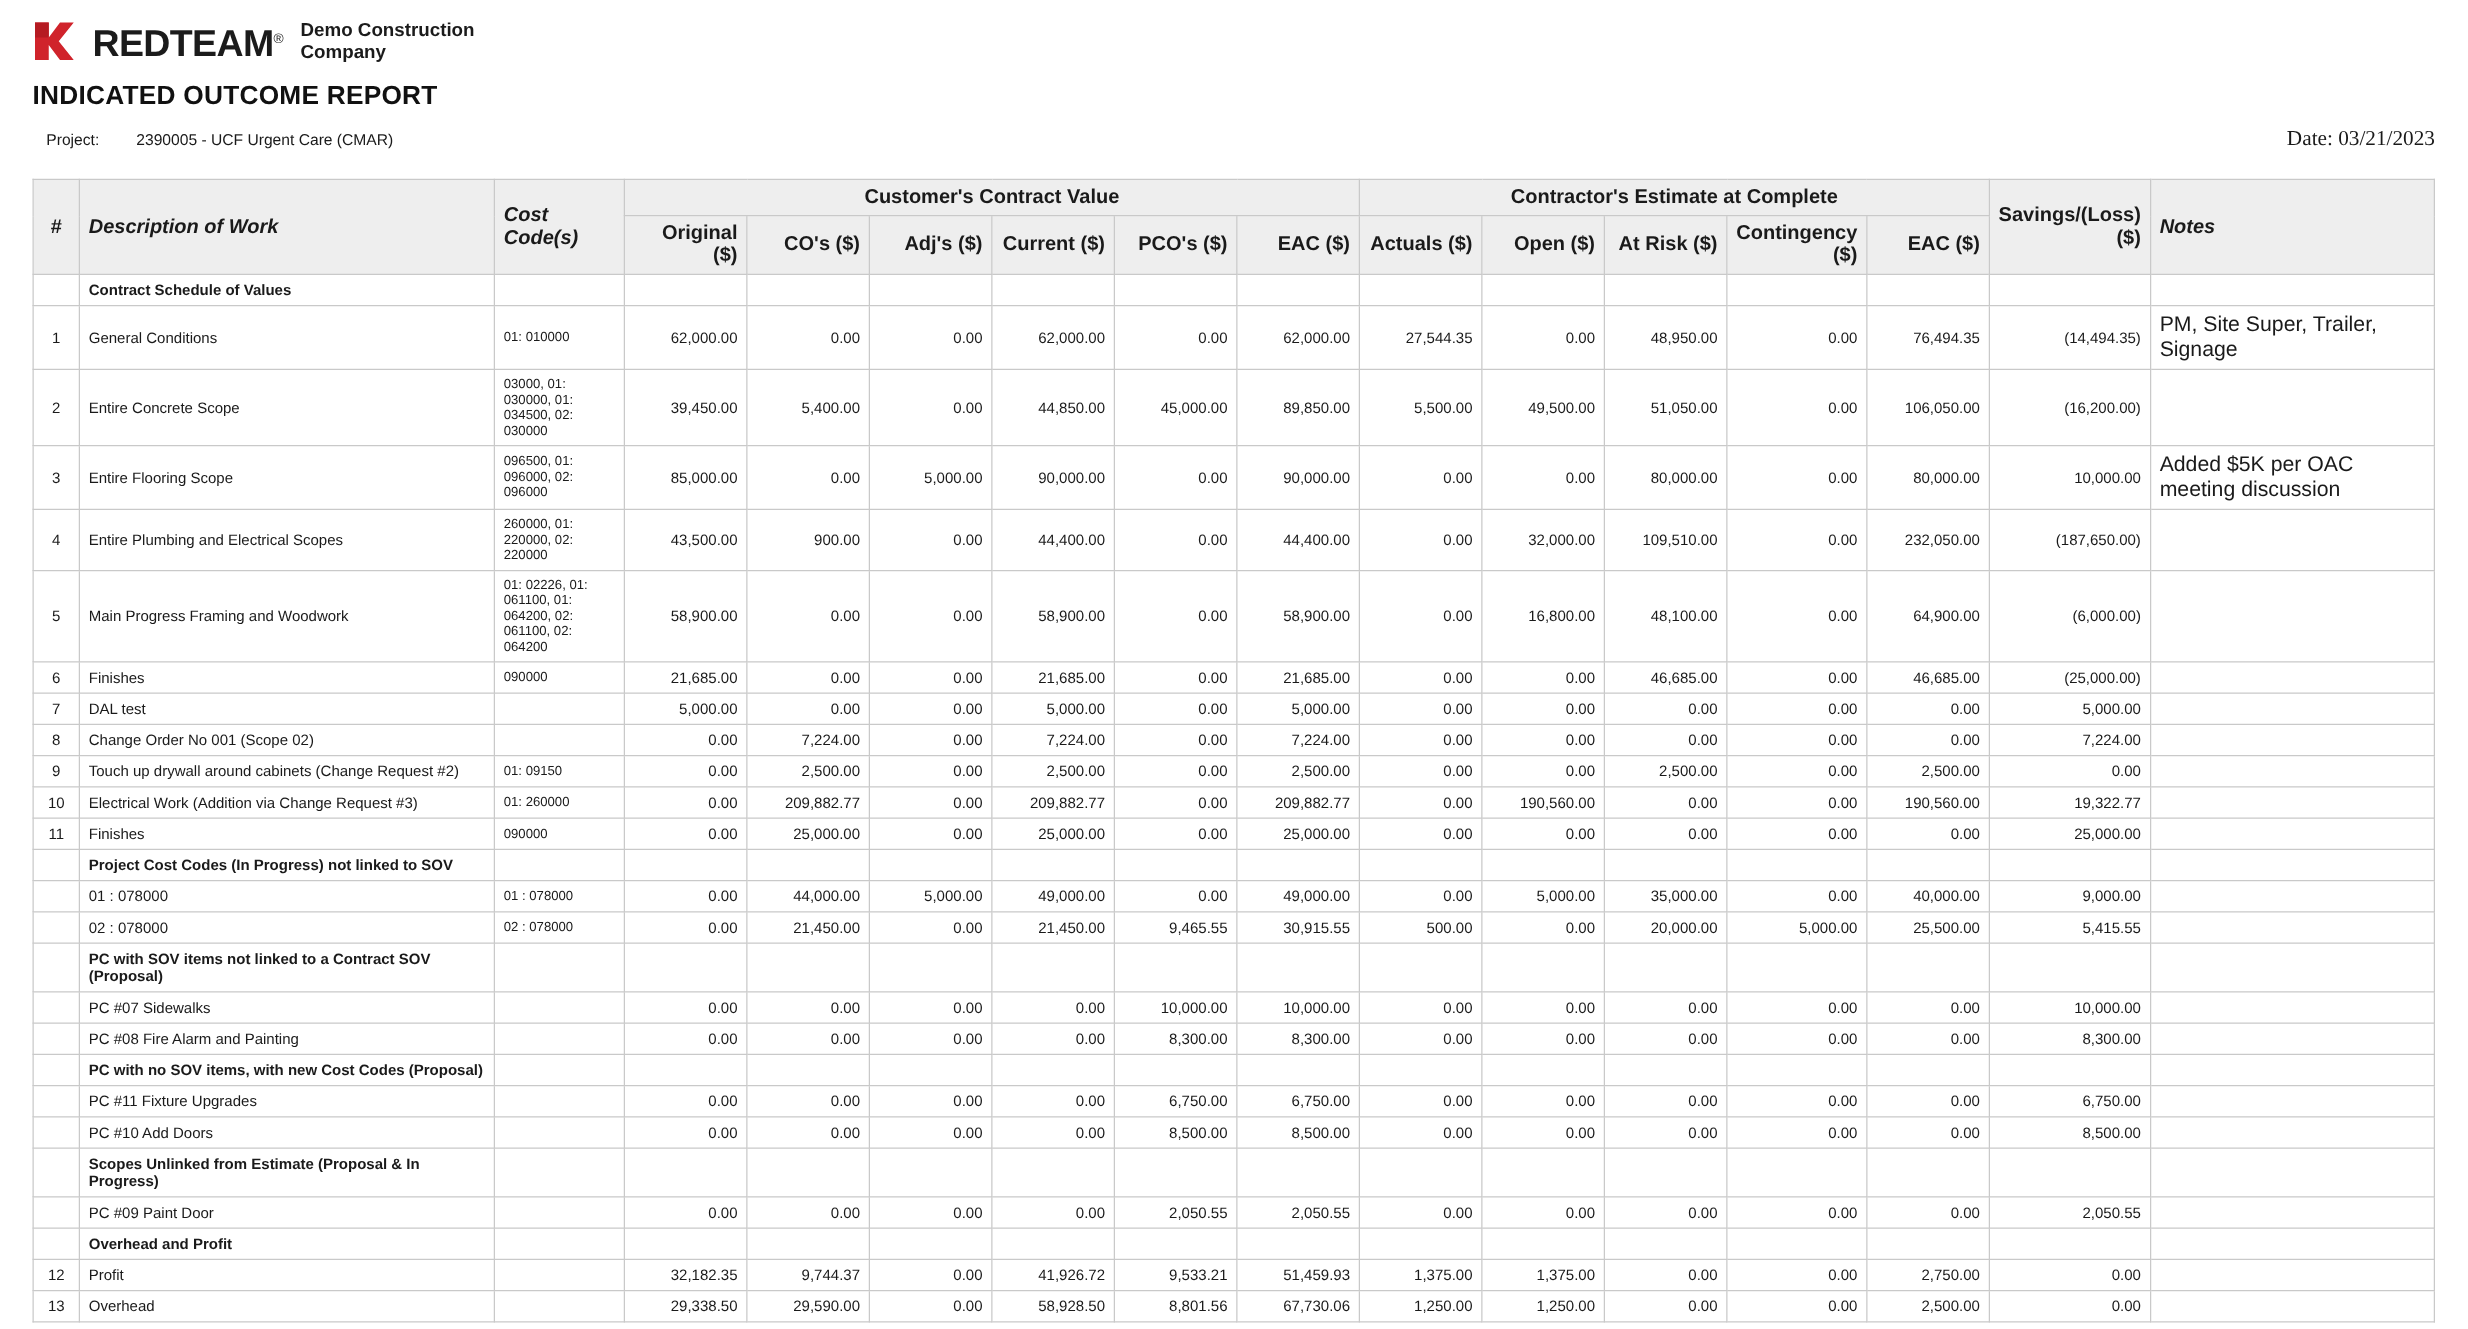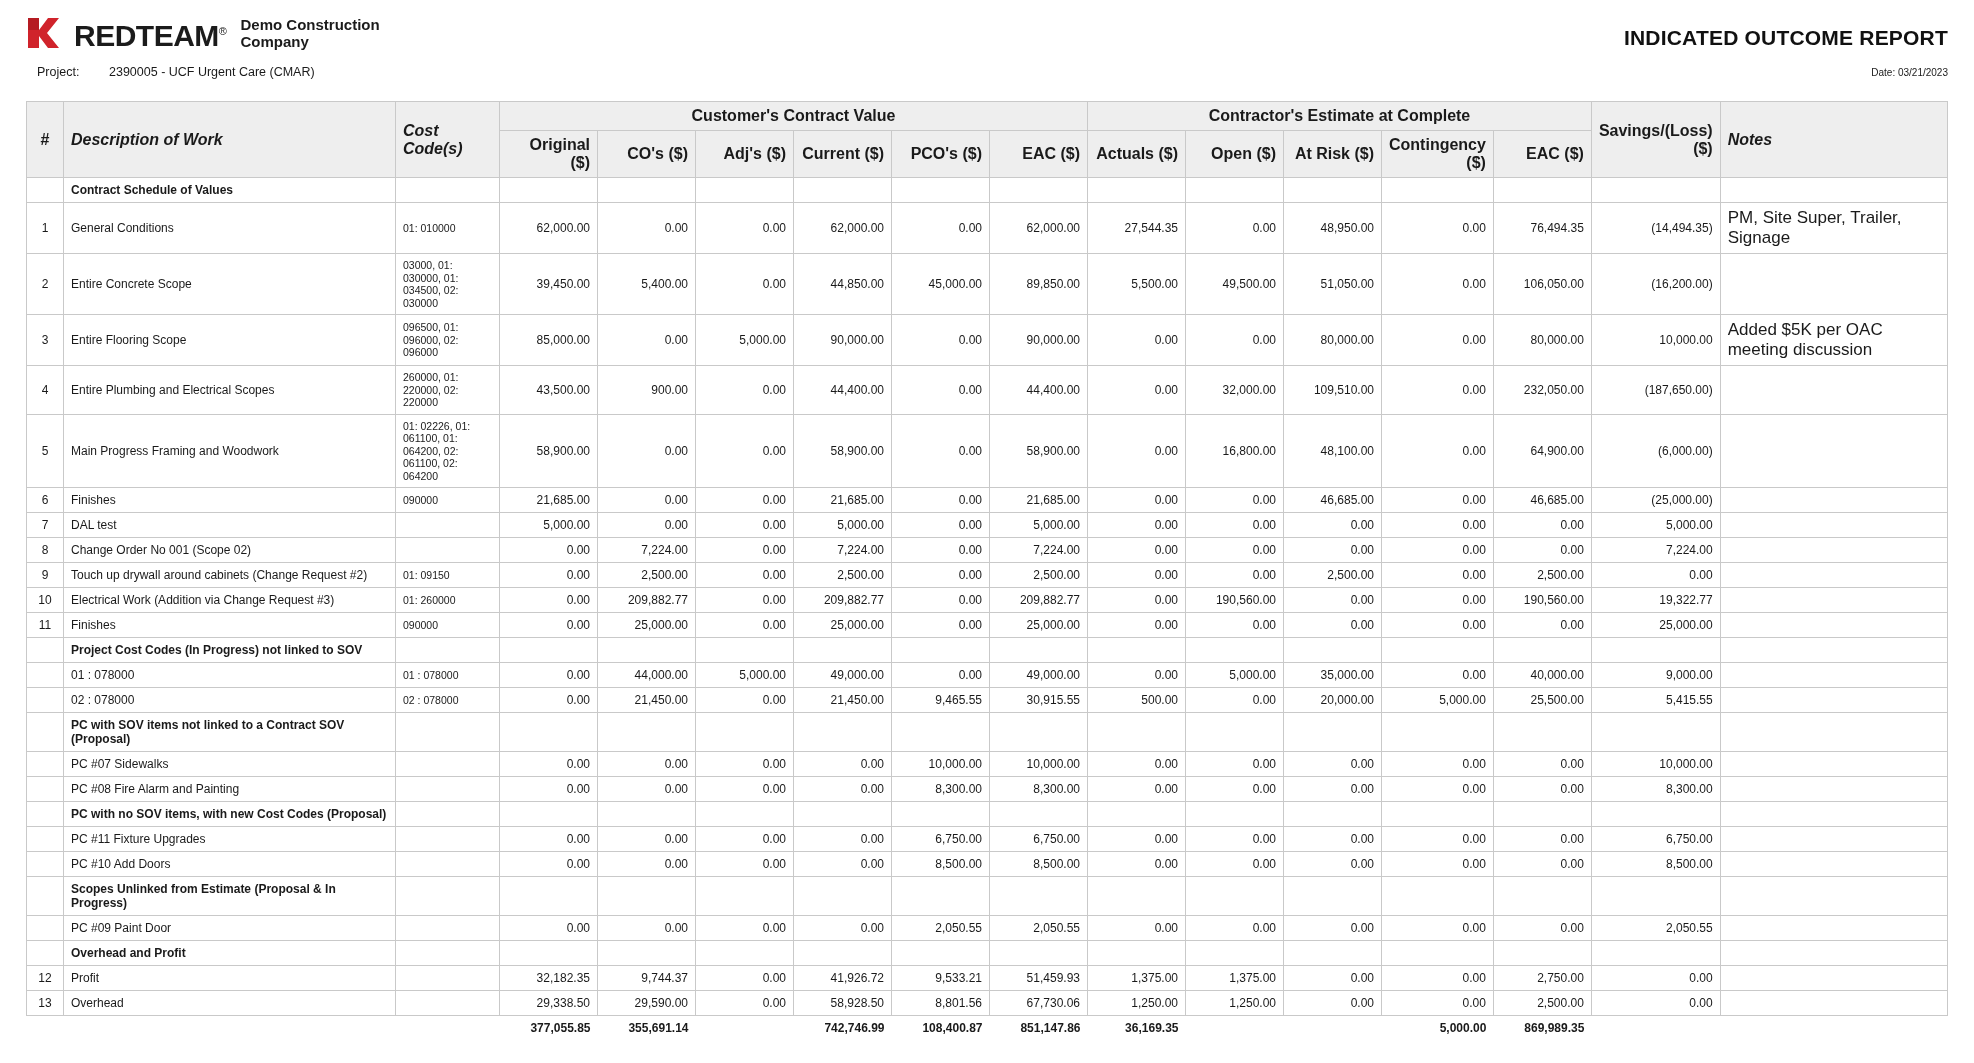--- a/index.html
+++ b/index.html
@@ -17,20 +17,21 @@
     width: 1974px;
     box-sizing: border-box;
     padding: 14px 26px 20px 26px;
   }
 
   
   .header {
     display: flex;
     align-items: flex-start;
     justify-content: space-between;
+    flex-direction: column;
   }
   .brand-block {
     display: flex;
     align-items: flex-start;
     gap: 14px;
   }
   .logo-mark {
     width: 34px;
     height: 34px;
     flex: none;
@@ -72,21 +73,21 @@
     margin-top: 12px;
     font-size: 12.5px;
   }
   .proj-wrap {
     display: flex;
     gap: 0px;
     margin-left: 11px;
   }
   .proj-label { width: 72px; }
   .proj-value { }
-  .date-line { font-size: 10px; }
+  .date-line { font-size: 17px; font-family: Liberation Serif, serif; }
 
   
   table.iot {
     border-collapse: collapse;
     width: 100%;
     margin-top: 22px;
     font-size: 12px;
   }
   table.iot th, table.iot td {
     border: 1px solid #c9c9c9;

